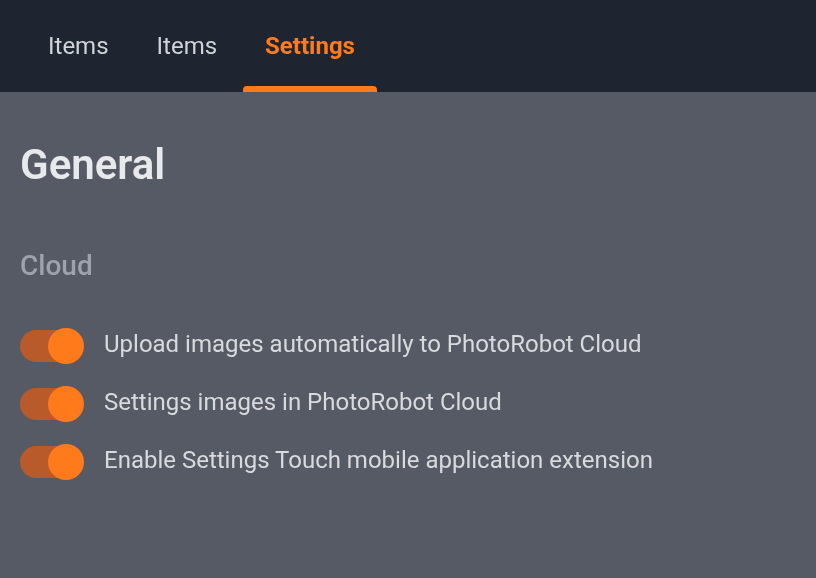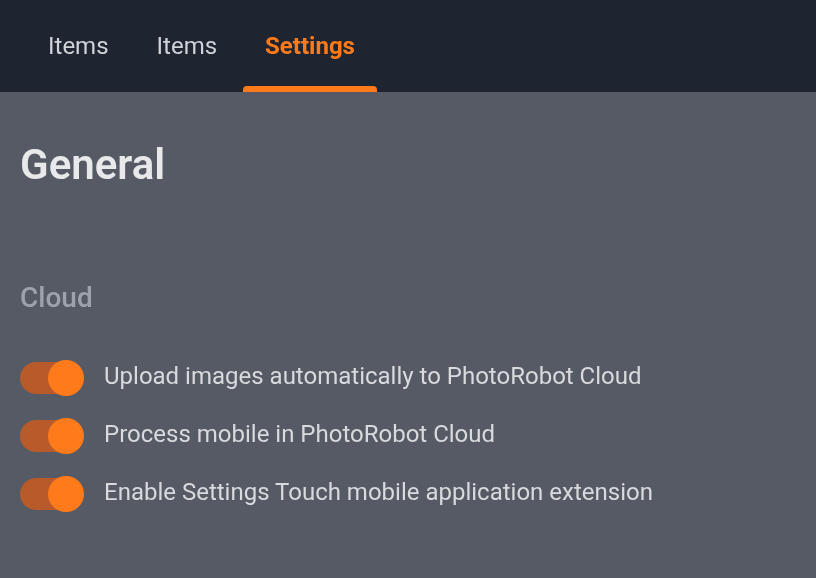--- a/index.html
+++ b/index.html
@@ -49,21 +49,21 @@
     }
     .content {
       background: #565a65;
       height: calc(578px - 92px);
       padding: 48px 20px 0 20px;
     }
     .page-title {
       color: #e8e9eb;
       font-size: 42px;
       font-weight: 600;
-      margin-bottom: 92px;
+      margin-bottom: 60px;
     }
     .section-title {
       color: #9ea2ab;
       font-size: 28px;
       font-weight: 500;
       margin-bottom: 48px;
     }
     .setting-row {
       display: flex;
       gap: 22px;
@@ -117,21 +117,21 @@
     <div class="toggle">
       <div class="toggle-knob"></div>
     </div>
     <span class="setting-label">Upload images automatically to PhotoRobot Cloud</span>
   </div>
 
   <div class="setting-row">
     <div class="toggle">
       <div class="toggle-knob"></div>
     </div>
-    <span class="setting-label">Process mobile in PhotoRobot Cloud</span>
+    <span class="setting-label">Settings images in PhotoRobot Cloud</span>
   </div>
 
   <div class="setting-row">
     <div class="toggle">
       <div class="toggle-knob"></div>
     </div>
     <span class="setting-label">Enable Settings Touch mobile application extension</span>
   </div>
 </div>
 

